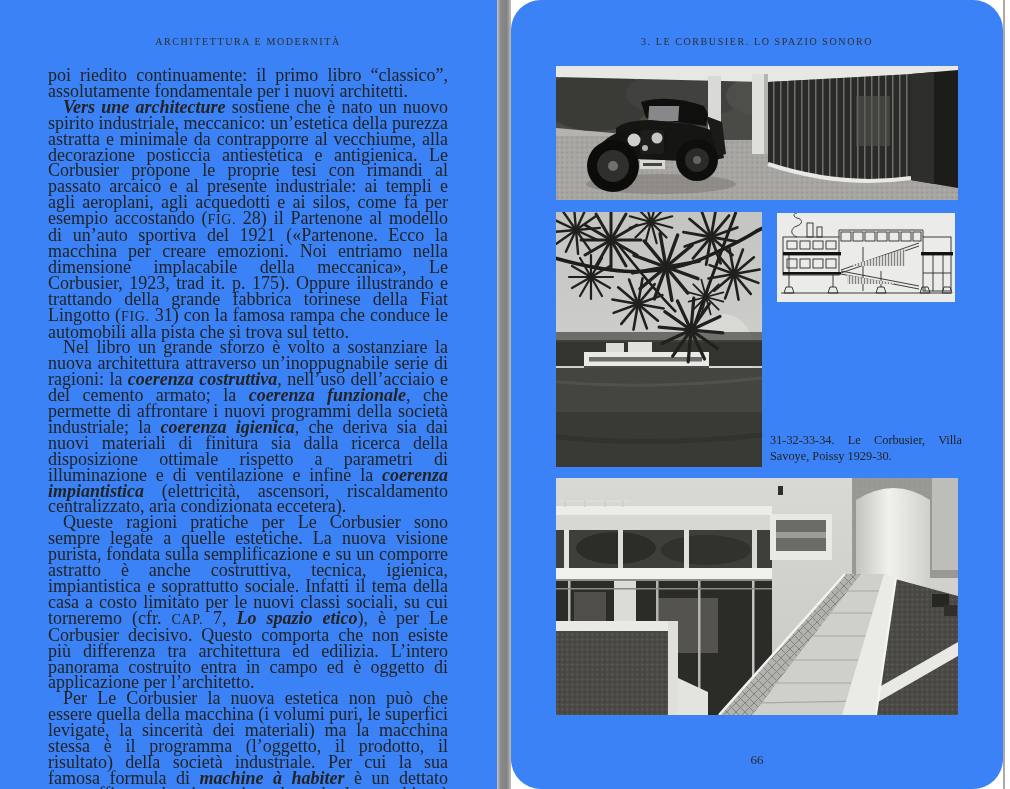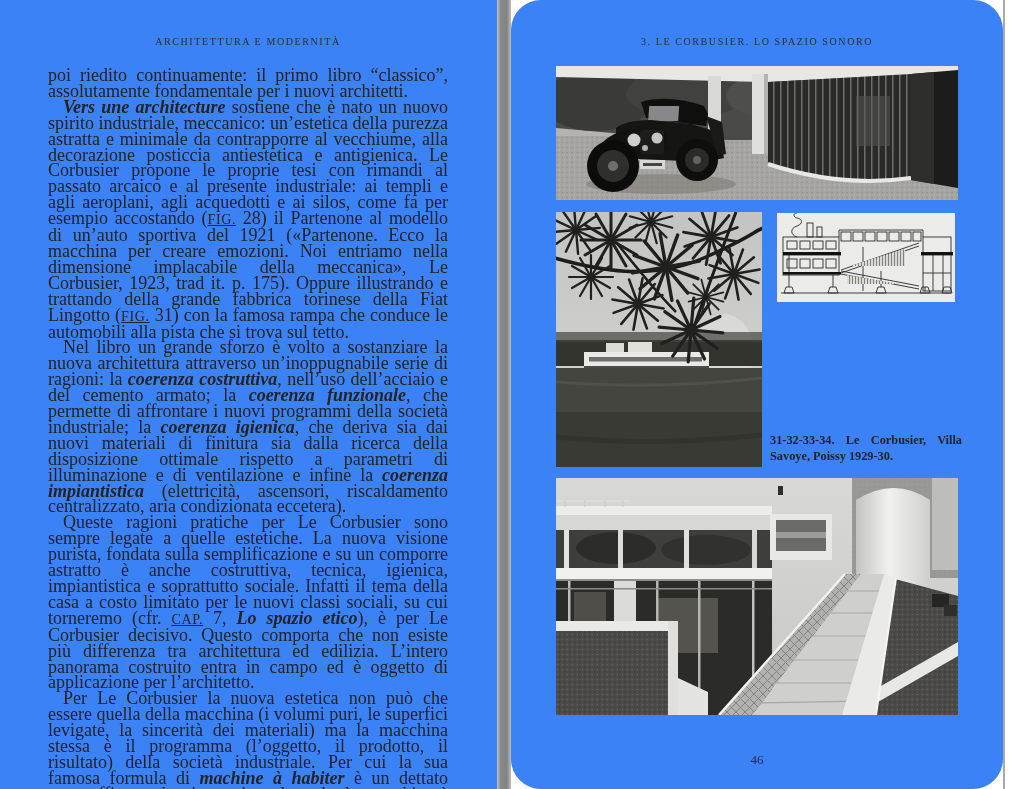--- a/index.html
+++ b/index.html
@@ -18,35 +18,35 @@
   .running-head { position:absolute; top:36px; font-size:10px; letter-spacing:1.6px;
     color:#2f2f2f; text-align:center; white-space:nowrap; }
   .page-left  .running-head { left:48px; width:400px; }
   .page-right .running-head { left:45px; width:402px; }
 
   .body-text { position:absolute; left:48px; top:68px; width:400px;
     font-size:18px; line-height:15.9px; text-align:justify; color:#232323; }
   .body-text p { margin:0; }
   .body-text p.indent { text-indent:15px; }
   .body-text i { font-style:italic;font-weight:bold; }
-  .sc { font-size:0.78em; letter-spacing:0.6px;text-decoration:underline; }
+  .sc { font-size:0.78em; letter-spacing:0.6px; }
 
   .page-number { position:absolute; top:752px; text-align:center; font-size:13px; color:#2b2b2b; }
   .page-left  .page-number { left:48px; width:400px; }
   .page-right .page-number { left:45px; width:402px; }
 
   figure { position:absolute; margin:0; overflow:hidden; background:#bbb; }
   figure svg { display:block; }
   .fig-car     { left:45px;  top:66px;  width:402px; height:134px; }
   .fig-meadow  { left:45px;  top:212px; width:206px; height:255px; }
   .fig-section { left:266px; top:213px; width:178px; height:89px; background:#ebebe9; }
   .fig-terrace { left:45px;  top:478px; width:402px; height:237px; }
 
   .caption { position:absolute; left:259px; top:433px; width:192px;
-    font-size:12.3px; line-height:15.5px; text-align:justify; color:#232323;font-weight:bold; }
+    font-size:12.3px; line-height:15.5px; text-align:justify; color:#232323; }
 </style>
 </head>
 <body>
 
 <div class="spread">
 
   <section class="page page-left">
     <div class="running-head">ARCHITETTURA E MODERNITÀ</div>
     <div class="body-text">
         <p class="para">poi riedito continuamente: il primo libro “classico”, assolutamente fondamentale per i nuovi architetti.</p>
@@ -312,17 +312,17 @@
           <line x1="258" y1="135" x2="317" y2="135" stroke="#a8a8a4" stroke-width="1.2"></line>
           <line x1="272" y1="113" x2="324" y2="113" stroke="#a8a8a4" stroke-width="1.2"></line>
           <polygon points="286,237 320,237 340,100 328,96" fill="#eaeae7"></polygon>
           <line x1="163" y1="237" x2="289" y2="96" stroke="#f2f2ef" stroke-width="2.5"></line>
           <line x1="320" y1="237" x2="340" y2="100" stroke="#f5f5f2" stroke-width="2"></line>
         </g>
         <rect x="222" y="8" width="5" height="9" fill="#2e2e2a"></rect>
       </svg>
     </figure>
 
-    <div class="page-number">46</div>
+    <div class="page-number">66</div>
   </section>
 
   <div class="edge-line"></div>
 </div>
 
 </body></html>

